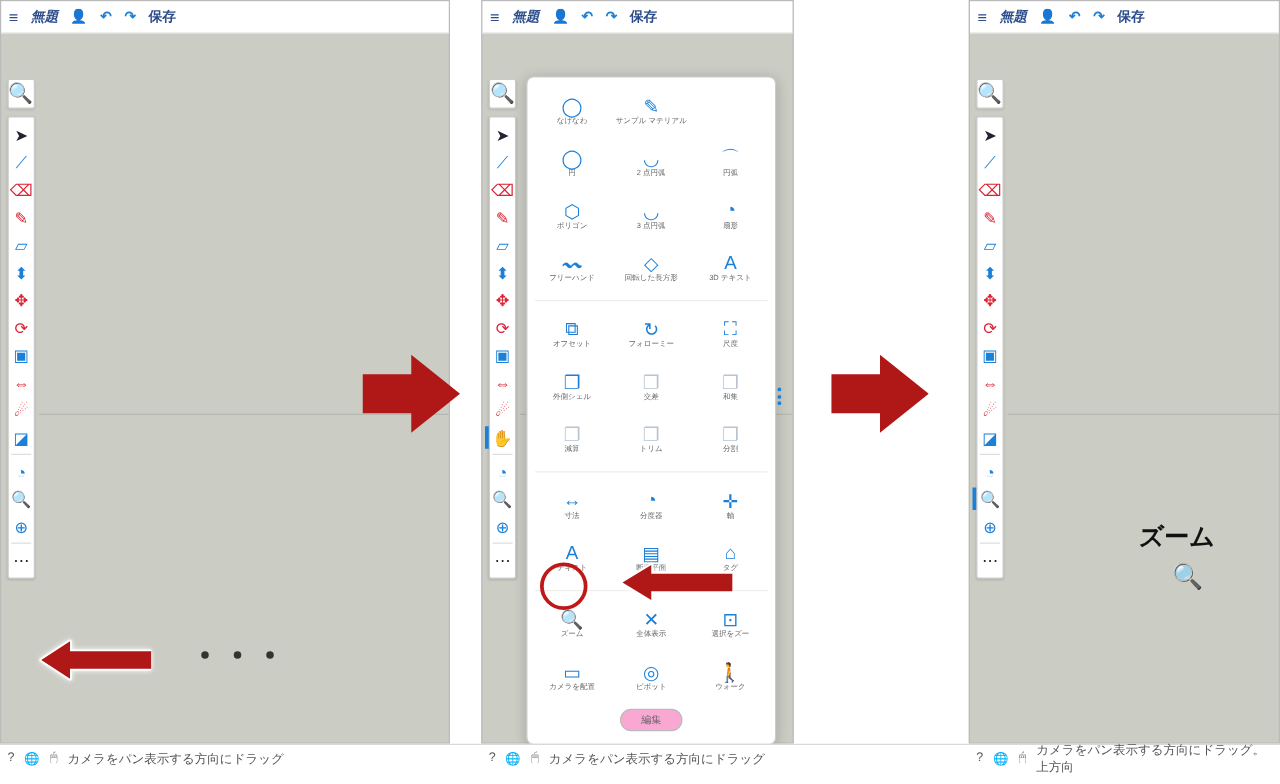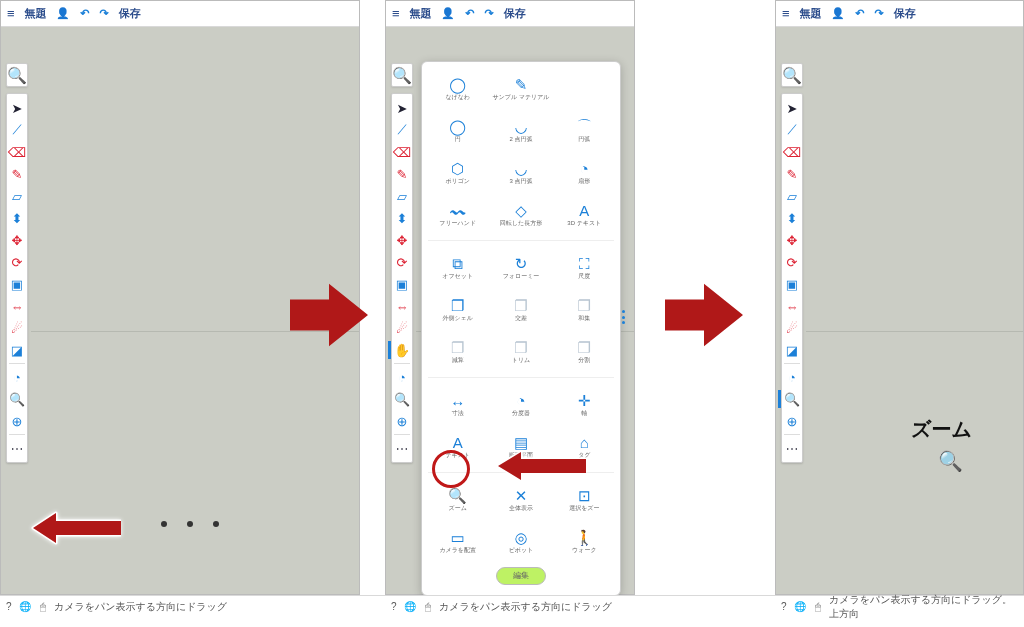--- a/index.html
+++ b/index.html
@@ -15,21 +15,21 @@
   .panel.p3 { left: 775px; width: 249px; }
 
   
   .hdr {
     position: absolute; top: 0; left: 0; right: 0; height: 26px;
     background: #fff; border-bottom: 1px solid #d9d9d9;
     display: flex; align-items: center; gap: 10px; padding: 0 6px;
     font-size: 11px; color: #2c4d8c; font-weight: 600;
   }
   .hdr .menu-icon { color:#2c4d8c; font-size:13px; cursor:pointer;}
-  .hdr .title { color:#2c4d8c; }
+  .hdr .title { color:#2c4d8c;font-style:italic; }
   .hdr .spacer { flex:1; }
 
   
   .toolbar {
     position:absolute; top:92px; left:5px; width:22px;
     background:#fff; border:1px solid #ccc; border-radius:2px;
     display:flex; flex-direction:column; align-items:center;
     padding:3px 0; box-shadow:0 1px 2px rgba(0,0,0,.15);
   }
   .toolbar .btn {
@@ -82,21 +82,21 @@
     display:flex; flex-direction:column; align-items:center; justify-content:center;
     height:40px; cursor:pointer; border-radius:3px;
   }
   .popup .cell .ic { font-size:15px; color:#1c80d8; height:18px; display:flex; align-items:center; justify-content:center;}
   .popup .cell .lbl { font-size:6px; color:#666; text-align:center; line-height:1.1; }
   .popup .cell.dim .ic { color:#b8c5d1; }
   .popup hr { border:none; border-top:1px solid #eee; margin:4px 2px; }
   .popup .editbtn {
     display:block; margin:6px auto 0; width:50px; height:18px;
     border:1px solid #bbb; border-radius:9px; font-size:8px; color:#666;
-    background:#bef264; text-align:center; line-height:16px; cursor:pointer;
+    background:#f9a8d4; text-align:center; line-height:16px; cursor:pointer;
   }
   .popup .zoom-circle {
     position:absolute; width:38px; height:38px; border:3px solid #c01818; border-radius:50%;
     left:10px; top:388px; pointer-events:none;
   }
   .popup .sidegrip {
     position:absolute; right:-6px; top:248px; width:4px; height:14px;
     display:flex; flex-direction:column; justify-content:space-between;
   }
   .popup .sidegrip span{ width:3px;height:3px;background:#1c80d8;border-radius:50%;}

